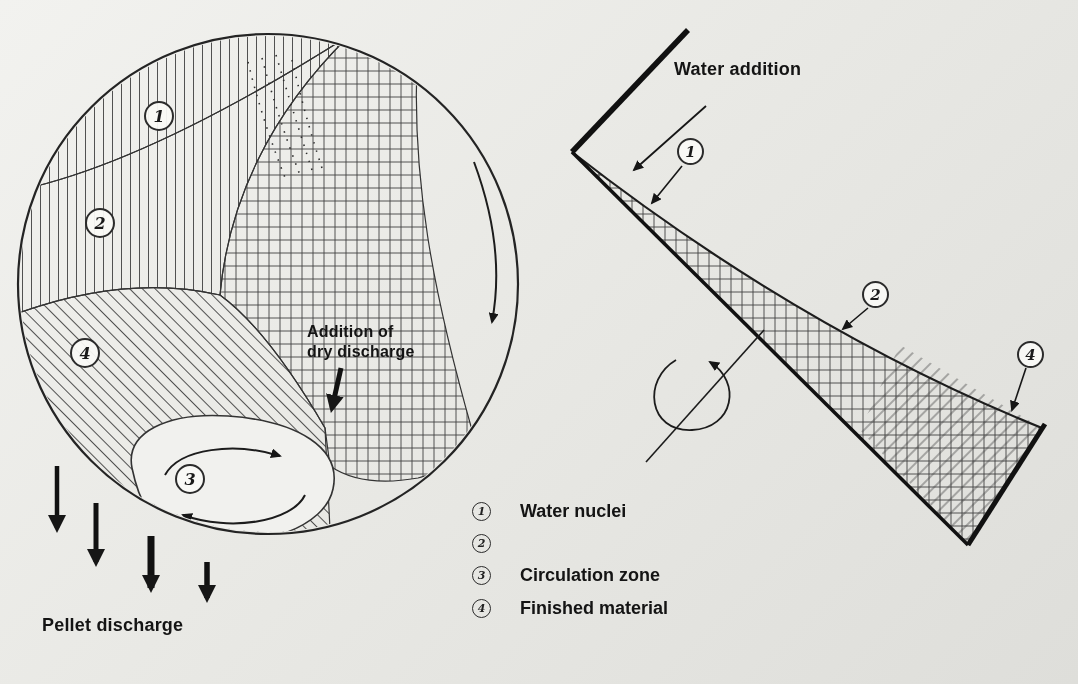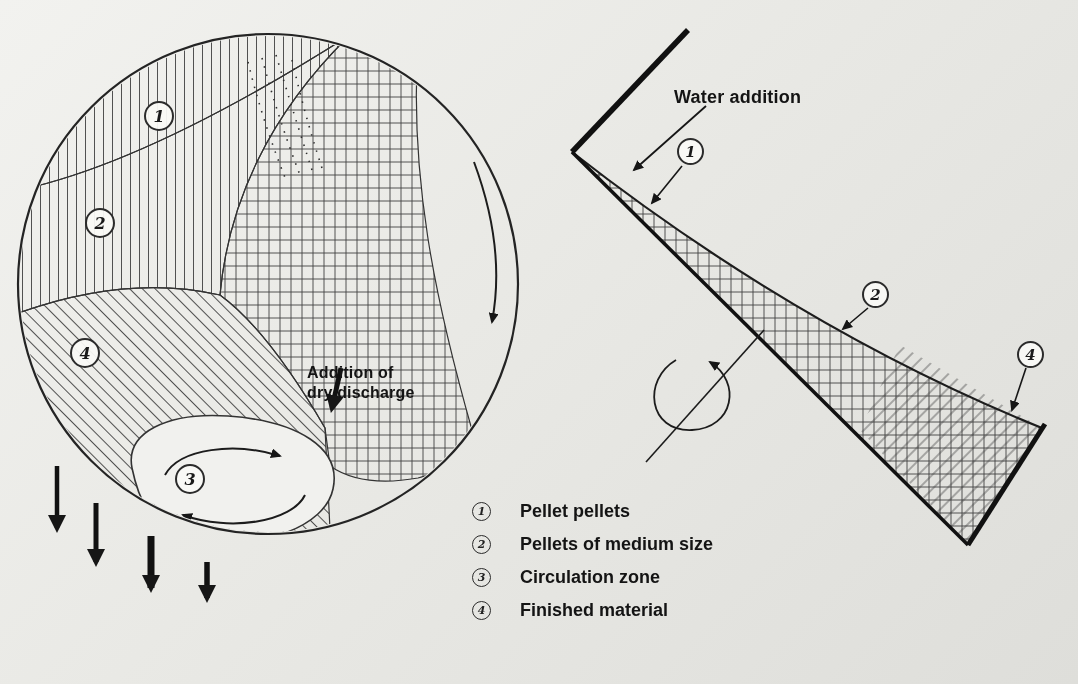--- a/index.html
+++ b/index.html
@@ -129,34 +129,34 @@
   <div class="marker sm" style="left:677px;top:138px;">
       <span>1</span>
     </div>
   <div class="marker sm" style="left:862px;top:281px;">
       <span>2</span>
     </div>
   <div class="marker sm" style="left:1017px;top:341px;">
       <span>4</span>
     </div>
 
-  <div class="lbl" style="left:674px;top:86px;">Water addition</div>
-  <div class="lbl dry" style="left:307px;top:322px;margin-top:41px;">
+  <div class="lbl" style="left:674px;top:58px;">Water addition</div>
+  <div class="lbl dry" style="left:307px;top:322px;">
     <div>Addition of</div>
     <div>dry discharge</div>
   </div>
+  <div class="lbl" style="left:42px;top:614px;">Pellet discharge</div>
 
   <div class="legend">
     <div class="legend-row">
       <span class="legend-num">1</span>
-      <span class="legend-label">Pellet pellets</span>
+      <span class="legend-label">Water nuclei</span>
     </div>
     <div class="legend-row">
       <span class="legend-num">2</span>
-      <span class="legend-label">Pellets of medium size</span>
     </div>
     <div class="legend-row">
       <span class="legend-num">3</span>
       <span class="legend-label">Circulation zone</span>
     </div>
     <div class="legend-row">
       <span class="legend-num">4</span>
       <span class="legend-label">Finished material</span>
     </div>
   </div>

